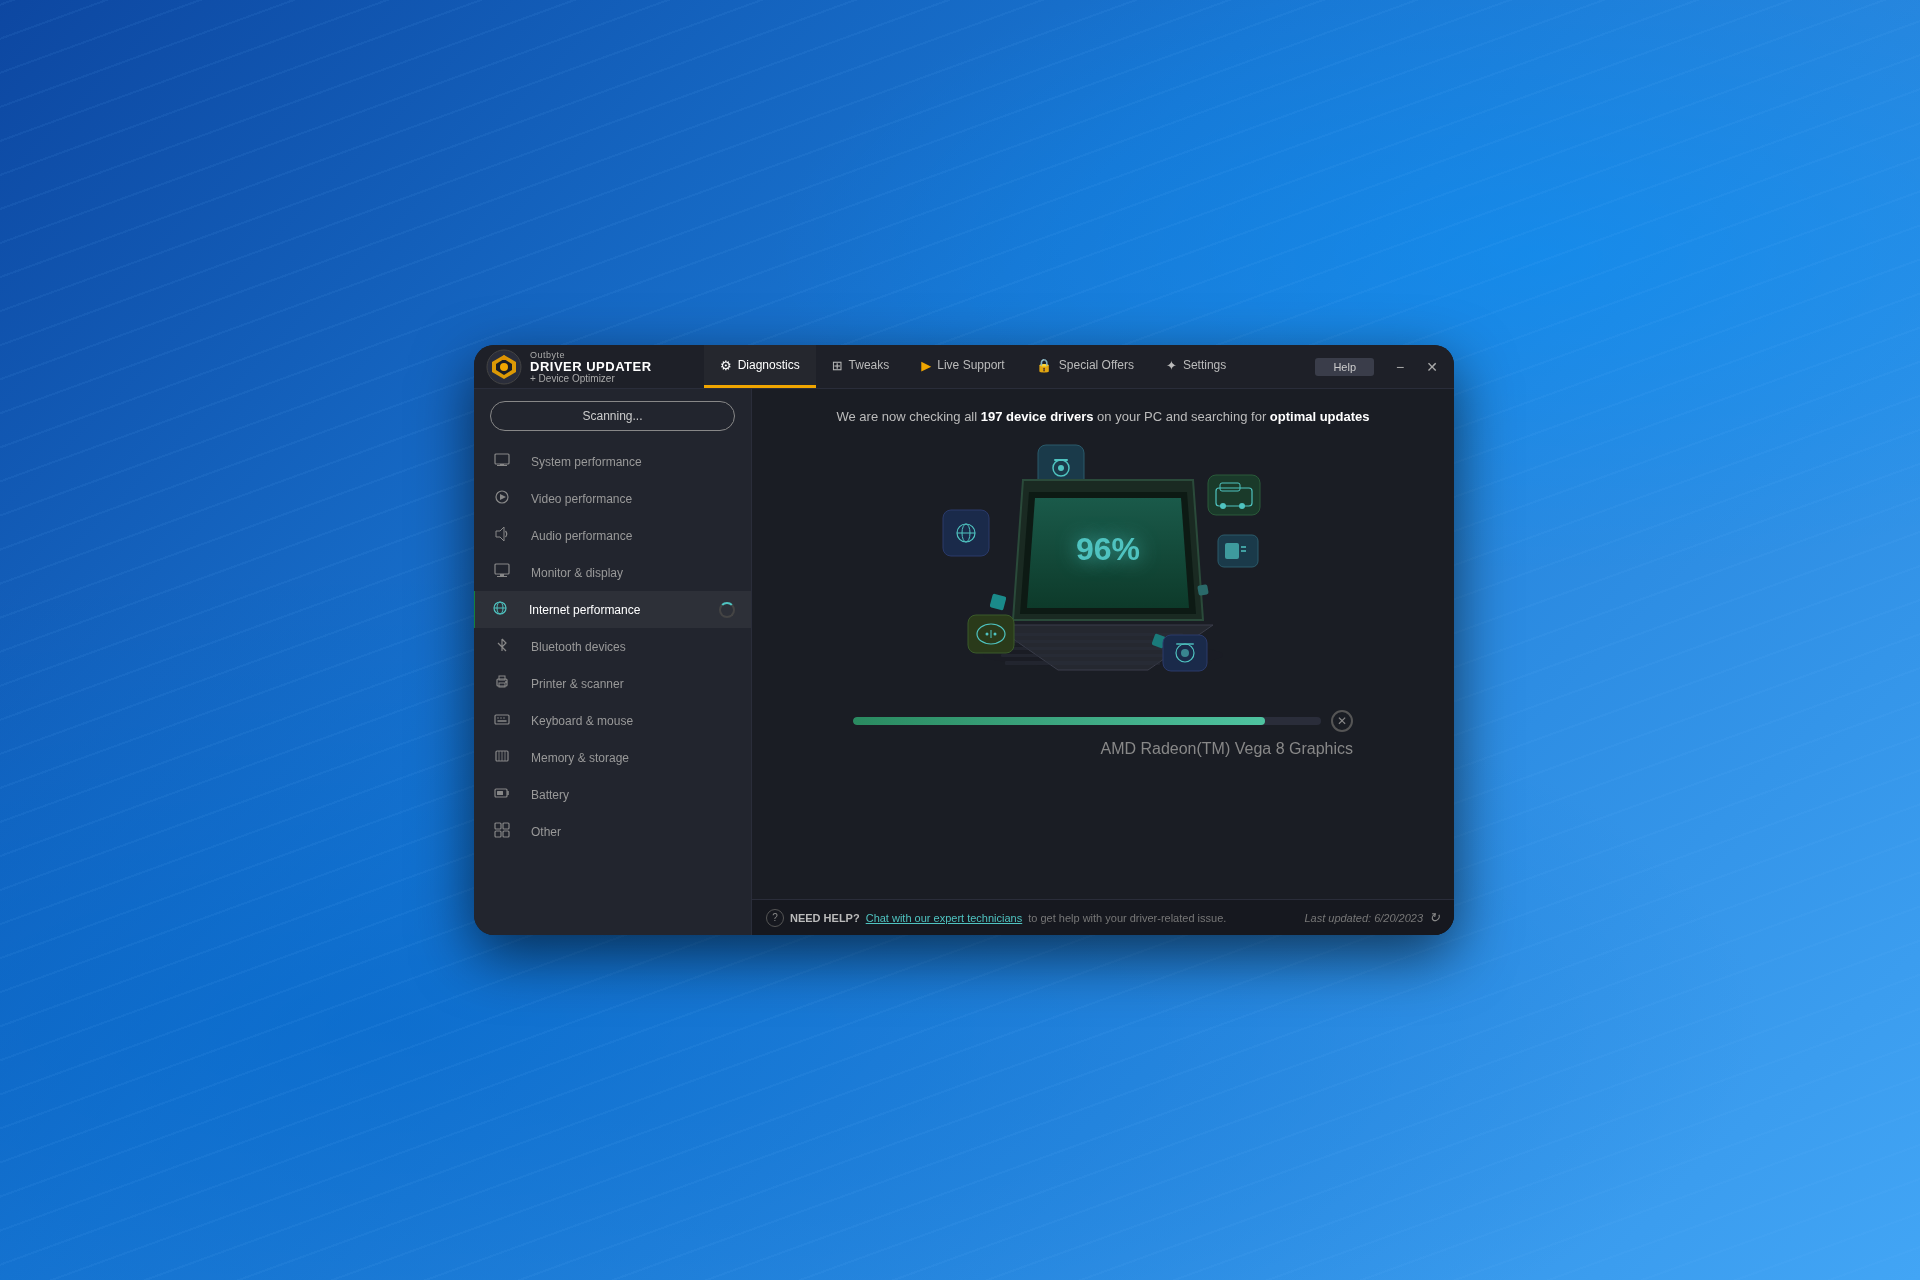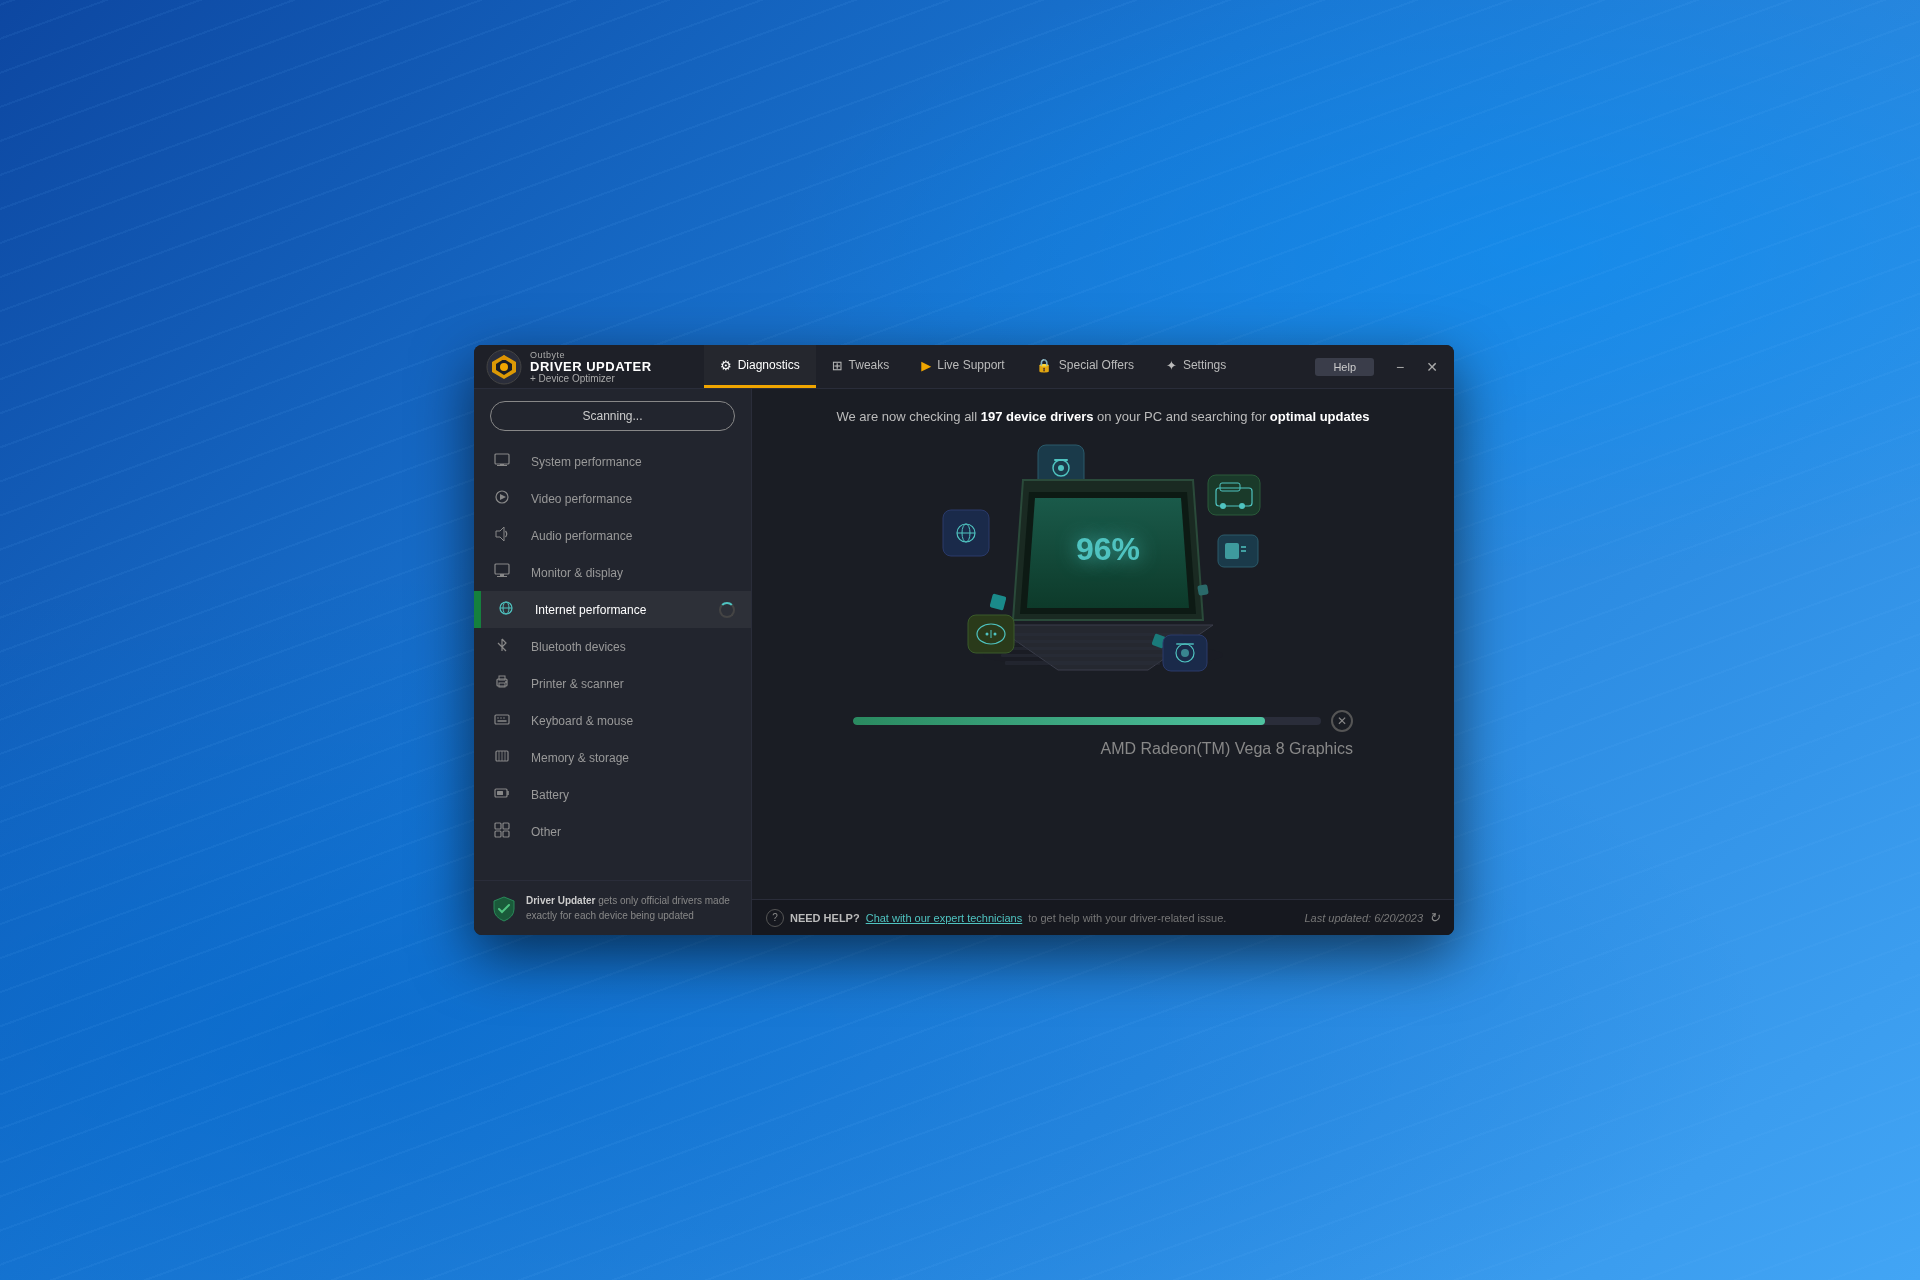--- a/index.html
+++ b/index.html
@@ -42,21 +42,21 @@
         );
       z-index: 0;
     }
 
     .app-window {
       position: relative;
       z-index: 1;
       width: 980px;
       height: 590px;
       background: #1e2028;
-      border-radius: 8px;
+      border-radius: 20px;
       display: flex;
       flex-direction: column;
       box-shadow: 0 20px 60px rgba(0,0,0,0.6);
       overflow: hidden;
       margin-left: 8px;
     }
 
     
     .title-bar {
       display: flex;
@@ -213,21 +213,21 @@
       padding: 9px 16px;
       font-size: 12px;
       color: #999;
       cursor: pointer;
       border-left: 3px solid transparent;
     }
 
     .sidebar-item.active {
       color: #fff;
       background: rgba(255,255,255,0.05);
-      border-left: 7px solid #15803d;
+      border-left: 1px solid #15803d;
     }
 
     .sidebar-item-icon {
       font-size: 14px;
       width: 18px;
       text-align: center;
       flex-shrink: 0;
     }
 
     .sidebar-item-spinner {
@@ -579,30 +579,20 @@
               <rect x="9" y="1" width="6" height="6" rx="1" stroke="#888" stroke-width="1.2" fill="none"></rect>
               <rect x="1" y="9" width="6" height="6" rx="1" stroke="#888" stroke-width="1.2" fill="none"></rect>
               <rect x="9" y="9" width="6" height="6" rx="1" stroke="#888" stroke-width="1.2" fill="none"></rect>
             </svg>
           </span>
           <span>Other</span>
         </div>
 
       </nav>
 
-      <div class="sidebar-footer">
-        <svg class="shield-icon-green" viewBox="0 0 28 28">
-          <path d="M14 2 L24 6 L24 14 Q24 22 14 26 Q4 22 4 14 L4 6 Z" fill="#1a5a3a" stroke="#2a8a5a" stroke-width="1"></path>
-          <path d="M9 14 L12 17 L19 10" stroke="#4fc380" stroke-width="2" fill="none" stroke-linecap="round"></path>
-        </svg>
-        <div class="sidebar-footer-text">
-          <strong>Driver Updater</strong>
-          <span> </span><span>gets only official drivers made exactly for each device being updated</span>
-        </div>
-      </div>
     </aside>
 
     <div class="right-panel">
       <div class="content-area">
 
         <div class="scan-description">
           <span>We are now checking all </span><strong>197 device drivers</strong><span> on your PC and searching for </span><strong>optimal updates</strong>
         </div>
 
         <div class="laptop-svg-wrapper">

